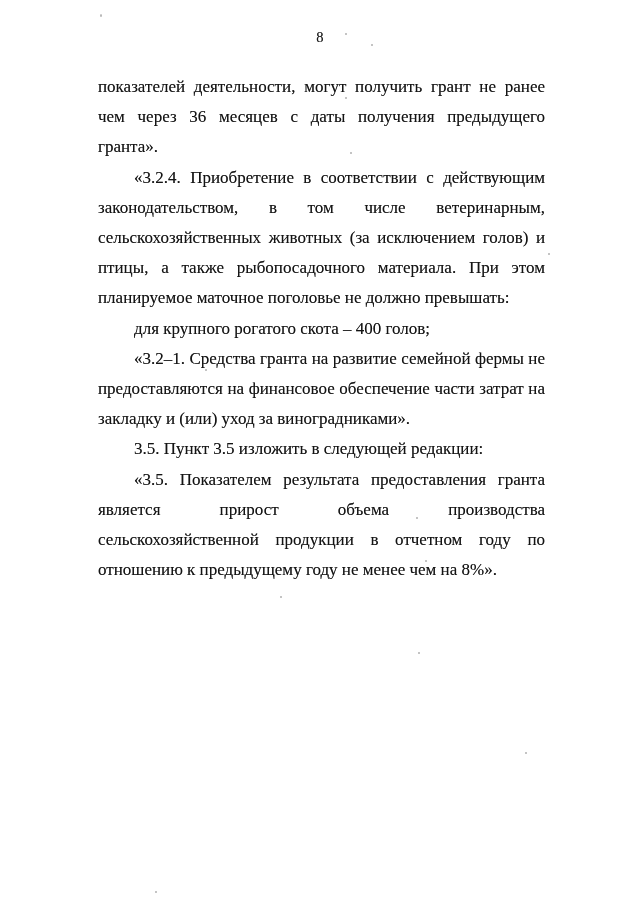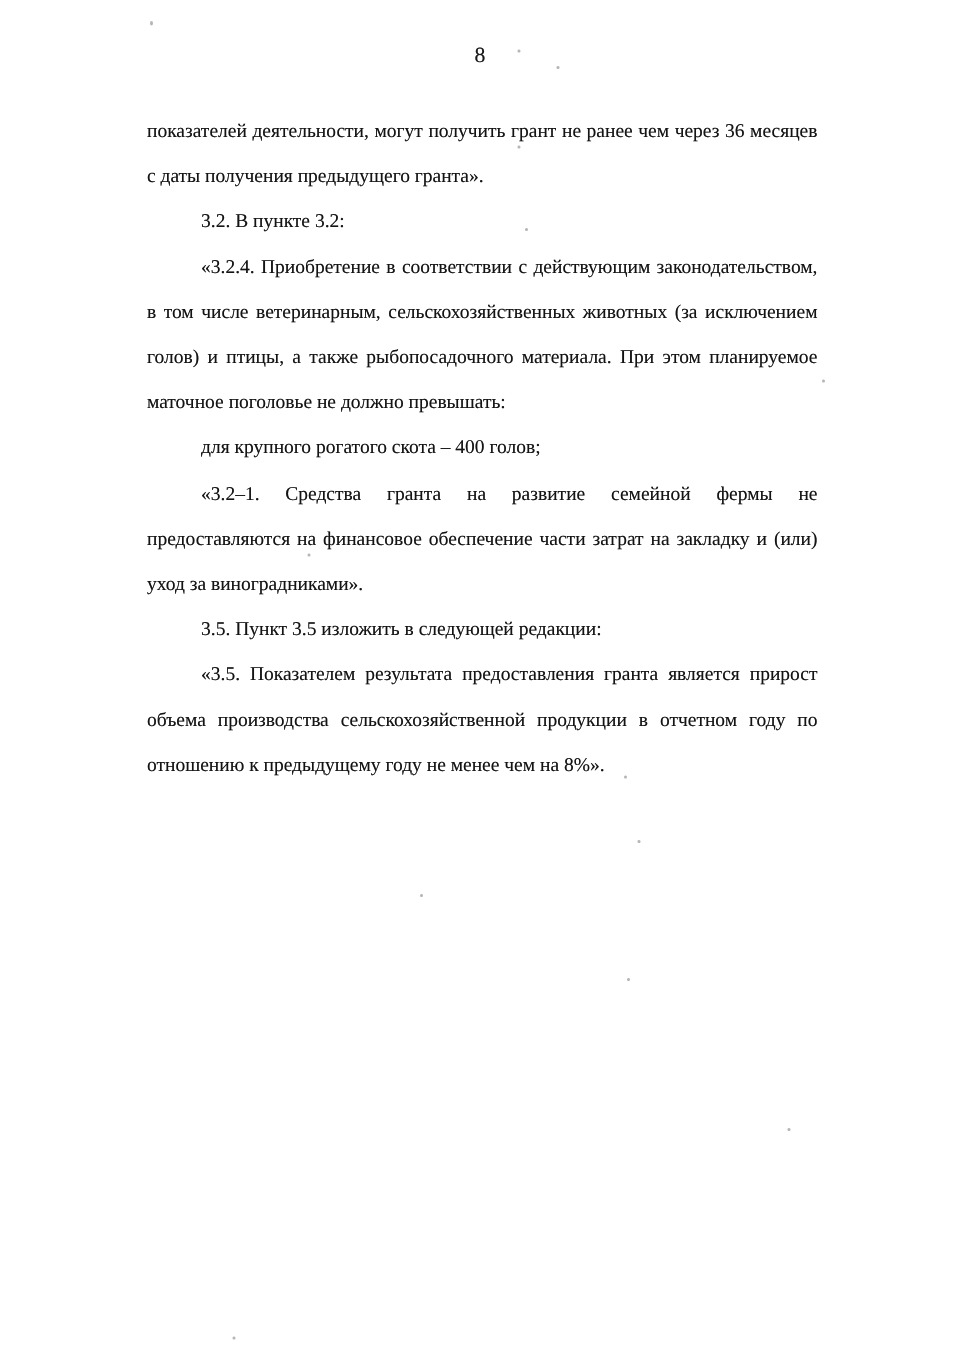--- a/index.html
+++ b/index.html
@@ -33,21 +33,21 @@
   }
   
   .text-column {
     position: absolute;
     left: 98px;
     top: 72px;
     width: 447px;
   }
   p.para {
     margin: 0;
-    font-size: 13px;
+    font-size: 17px;
     line-height: 30.2px;
     text-align: justify;
     text-justify: inter-word;
     color: #141414;
     -webkit-font-smoothing: none;
   }
   p.para.indent {
     text-indent: 36px;
   }
   p.para.last-left {
@@ -83,21 +83,20 @@
 <body>
 
 <div id="page">
 
   <div class="page-number">8</div>
 
   <div class="text-column">
 
     <p class="para">показателей деятельности, могут получить грант не ранее чем через 36 месяцев с даты получения предыдущего гранта».</p>
 
-    <p class="para indent last-left">3.2. В пункте 3.2:</p>
 
 
 
     <p class="para indent">«3.2.4. Приобретение в соответствии с действующим законодательством, в том числе ветеринарным, сельскохозяйственных животных (за исключением голов) и птицы, а также рыбопосадочного материала. При этом планируемое маточное поголовье не должно превышать:</p>
 
     <p class="para indent last-left">для крупного рогатого скота – 400 голов;</p>
 
 
 
 

